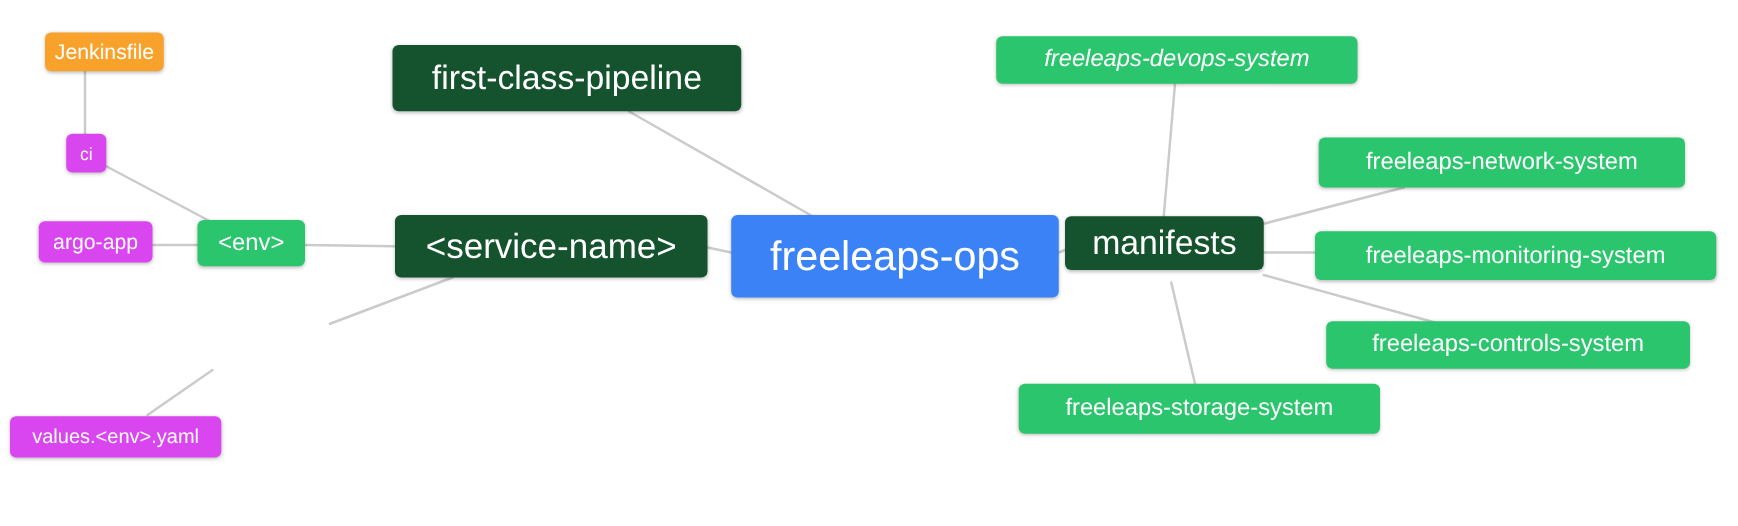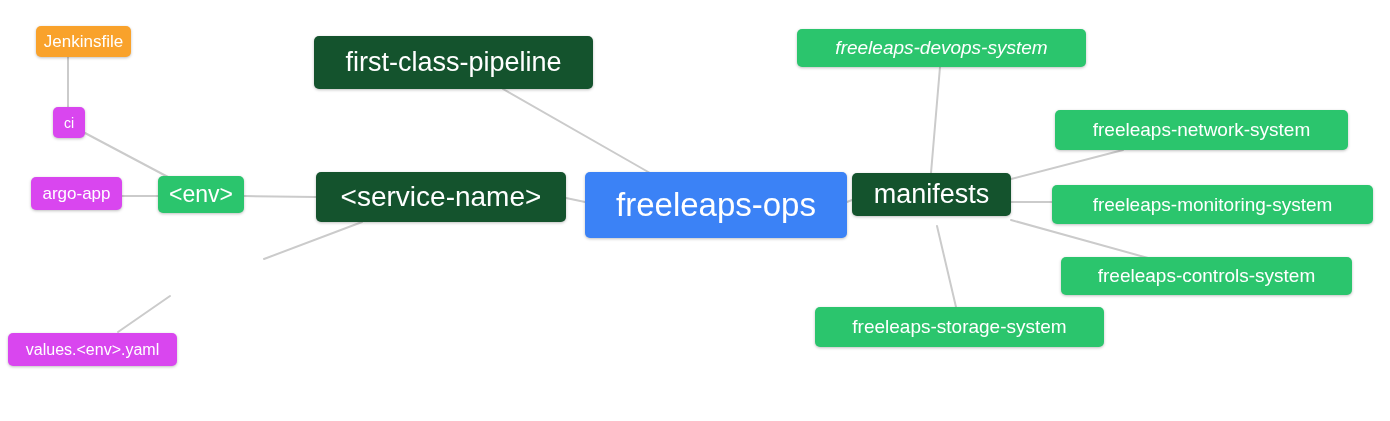--- a/index.html
+++ b/index.html
@@ -42,21 +42,21 @@
   .c-blue   { background: #14532d; }
   .c-green  { background: #2bc56d; }
   .c-red    { background: #d946ef; }
   .c-amber  { background: #f9a22b; }
   .c-dark   { background: #3b82f6; }
 
   
   .n-jenkinsfile { left: 20px;   top: 26px;  width: 95px;  height: 31px; font-size: 17px; margin-left: 16px; }
   .n-ci          { left: 53px;   top: 107px; width: 32px;  height: 31px; font-size: 14px; }
   .n-argo-app    { left: 31px;   top: 177px; width: 91px;  height: 33px; font-size: 17px; }
-  .n-env         { left: 158px;  top: 176px; width: 86px;  height: 37px; font-size: 23px; text-align: center; }
+  .n-env         { left: 158px;  top: 176px; width: 86px;  height: 37px; font-size: 19px; text-align: center; }
   .n-helm-pkg    { left: 147px;  top: 257px; width: 117px; height: 38px; font-size: 20px; }
   .n-values      { left: 8px;    top: 333px; width: 169px; height: 33px; font-size: 16px; }
   .n-pipeline    { left: 314px;  top: 36px;  width: 279px; height: 53px; font-size: 27px; }
   .n-service     { left: 316px;  top: 172px; width: 250px; height: 50px; font-size: 28px; }
   .n-ops         { left: 585px;  top: 172px; width: 262px; height: 66px; font-size: 33px; }
   .n-manifests   { left: 852px;  top: 173px; width: 159px; height: 43px; font-size: 27px; }
   .n-devops      { left: 797px;  top: 29px;  width: 289px; height: 38px; font-size: 19px; font-style: italic; }
   .n-network     { left: 1055px; top: 110px; width: 293px; height: 40px; font-size: 19px; }
   .n-monitoring  { left: 1052px; top: 185px; width: 321px; height: 39px; font-size: 19px; }
   .n-controls    { left: 1061px; top: 257px; width: 291px; height: 38px; font-size: 19px; }

